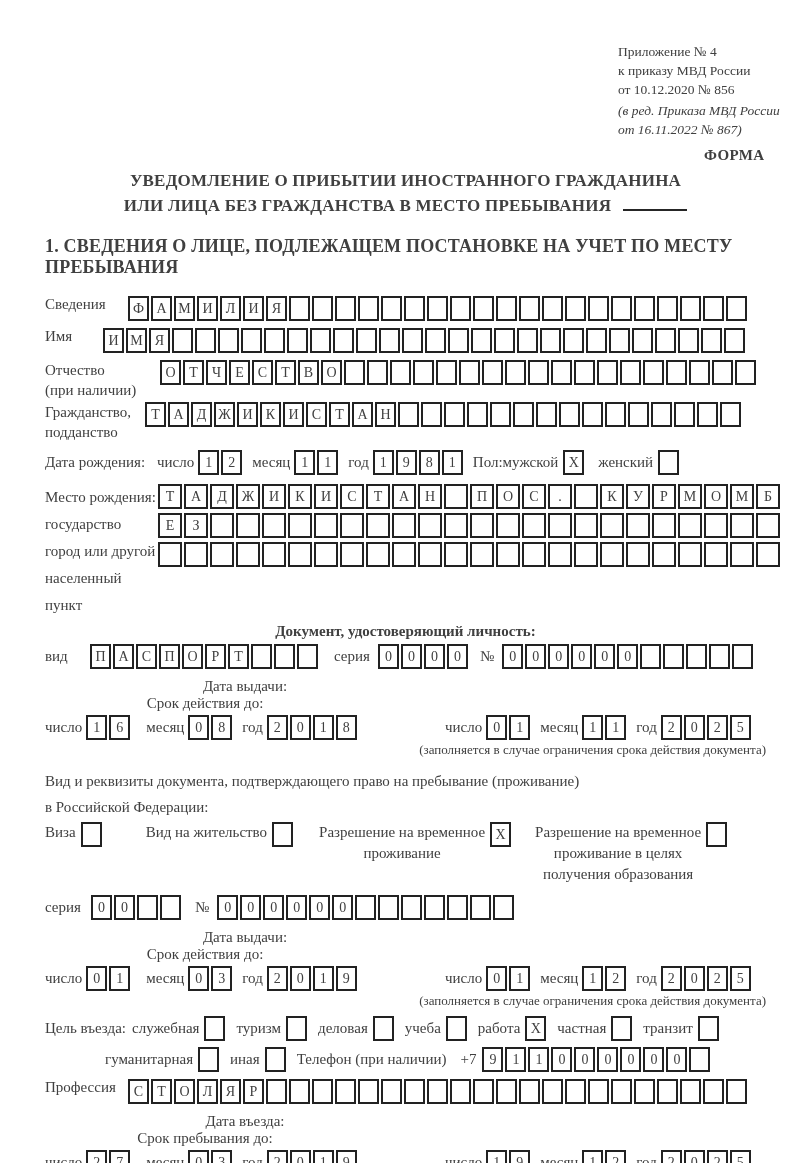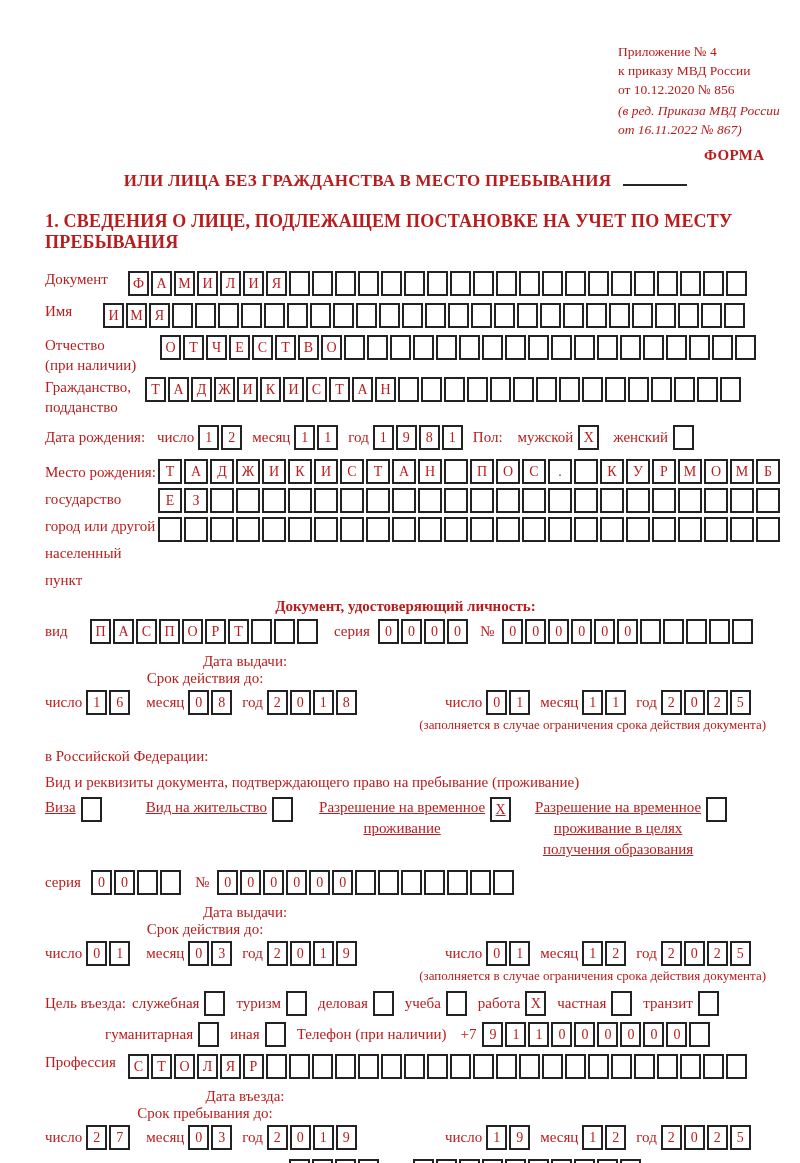--- a/index.html
+++ b/index.html
@@ -1,20 +1,20 @@
 <!DOCTYPE html>
 <html><head>
 <meta charset="utf-8">
 <style>
   html,body{margin:0;padding:0;background:#fff;}
   .page{
     position:relative;width:800px;height:1163px;box-sizing:border-box;
     padding:168px 34px 0 45px;
     font-family:"Liberation Serif","DejaVu Serif",serif;
-    color:#b91c1c;font-size:15px;background:#fff;overflow:hidden;
+    color:#404040;font-size:15px;background:#fff;overflow:hidden;
   }
   .annex{position:absolute;top:42px;left:618px;font-size:13.5px;line-height:19px;}
   .amend{margin-top:2px;font-style:italic;}
   .form-label{position:absolute;top:147px;left:704px;font-weight:bold;font-size:15px;letter-spacing:.4px;}
   .title{text-align:center;font-weight:bold;font-size:17px;line-height:25px;letter-spacing:.2px;}
   .blank{display:inline-block;width:64px;border-bottom:2px solid #262626;margin-left:12px;vertical-align:baseline;}
   .section-heading{font-weight:bold;font-size:18px;margin-top:18px;letter-spacing:.2px;}
 
   .frow{display:flex;align-items:flex-start;margin-top:7px;}
   .frow.center-v{align-items:center;}
@@ -35,21 +35,21 @@
   .dg .dlbl{margin-right:4px;flex:none;}
   .gap8{width:8px;flex:none;}.gap14{width:14px;flex:none;}
   .dh{display:flex;margin-top:9px;flex-direction:column;}
   .dh .dh-left{width:400px;text-align:center;}
   .dh .dh-right{width:320px;text-align:center;}
   .daterow{display:flex;align-items:center;margin-top:3px;}
   .daterow .left{width:400px;display:flex;align-items:center;}
   .note{font-size:13px;margin-top:2px;text-align:right;padding-right:0px;}
   .intro{margin-top:10px;line-height:26px;}
   .permits{margin-top:2px;align-items:flex-start;}
-  .opt{display:flex;align-items:flex-start;flex:none;text-decoration:underline;}
+  .opt{display:flex;align-items:flex-start;flex:none;}
   .opt .olbl{line-height:21px;}
   .opt .center{text-align:center;}
   .purpose{display:flex;align-items:center;flex:none;margin-right:9px;}
   .purpose .cell{margin-left:5px;}
   .plus7{margin:0 6px 0 14px;flex:none;}
 </style>
 </head>
 <body>
 
 <div class="page">
@@ -60,29 +60,30 @@
     <div>от 10.12.2020 № 856</div>
     <div class="amend">
       <div>(в ред. Приказа МВД России</div>
       <div>от 16.11.2022 № 867)</div>
     </div>
   </div>
 
   <div class="form-label">ФОРМА</div>
 
   <div class="title">
+    <div>УВЕДОМЛЕНИЕ О ПРИБЫТИИ ИНОСТРАННОГО ГРАЖДАНИНА</div>
     <div>
       <span>ИЛИ ЛИЦА БЕЗ ГРАЖДАНСТВА В МЕСТО ПРЕБЫВАНИЯ</span><span class="blank"></span>
     </div>
   </div>
 
   <div class="section-heading">1. СВЕДЕНИЯ О ЛИЦЕ, ПОДЛЕЖАЩЕМ ПОСТАНОВКЕ НА УЧЕТ ПО МЕСТУ ПРЕБЫВАНИЯ</div>
 
   <div class="frow" style="margin-top:18px;">
-    <span class="lbl w83">Документ</span>
+    <span class="lbl w83">Сведения</span>
     <span class="cells">
         <span class="cell">Ф</span>
         <span class="cell">А</span>
         <span class="cell">М</span>
         <span class="cell">И</span>
         <span class="cell">Л</span>
         <span class="cell">И</span>
         <span class="cell">Я</span>
         <span class="cell"></span>
         <span class="cell"></span>
@@ -228,21 +229,21 @@
       <span class="gap8"></span>
       <span class="dlbl">год</span>
       <span class="cells">
           <span class="cell">1</span>
           <span class="cell">9</span>
           <span class="cell">8</span>
           <span class="cell">1</span>
         </span>
     </span>
     <span class="lbl" style="margin-left:8px;">Пол:</span>
-    <span class="lbl" style="margin-left:15px;">мужской</span>
+    <span class="lbl" style="margin-left:0;">мужской</span>
     <span class="cell checkbox">X</span>
     <span class="lbl" style="margin-left:12px;">женский</span>
     <span class="cell checkbox"></span>
   </div>
 
   <div class="frow" style="margin-top:9px;">
     <span class="lblcol" style="width:113px;line-height:27px;">
       <div>Место рождения:</div>
       <div>государство</div>
       <div>город или другой</div>
@@ -415,22 +416,22 @@
           <span class="cell">2</span>
           <span class="cell">0</span>
           <span class="cell">2</span>
           <span class="cell">5</span>
         </span>
     </span>
   </div>
   <div class="note">(заполняется в случае ограничения срока действия документа)</div>
 
   <div class="intro">
+    <div>Вид и реквизиты документа, подтверждающего право на пребывание (проживание)</div>
     <div>в Российской Федерации:</div>
-    <div>Вид и реквизиты документа, подтверждающего право на пребывание (проживание)</div>
   </div>
 
   <div class="frow permits">
     <span class="opt">
       <span class="olbl">Виза</span>
       <span class="cell checkbox"></span>
     </span>
     <span class="opt" style="margin-left:42px;">
       <span class="olbl">Вид на жительство</span>
       <span class="cell checkbox"></span>

